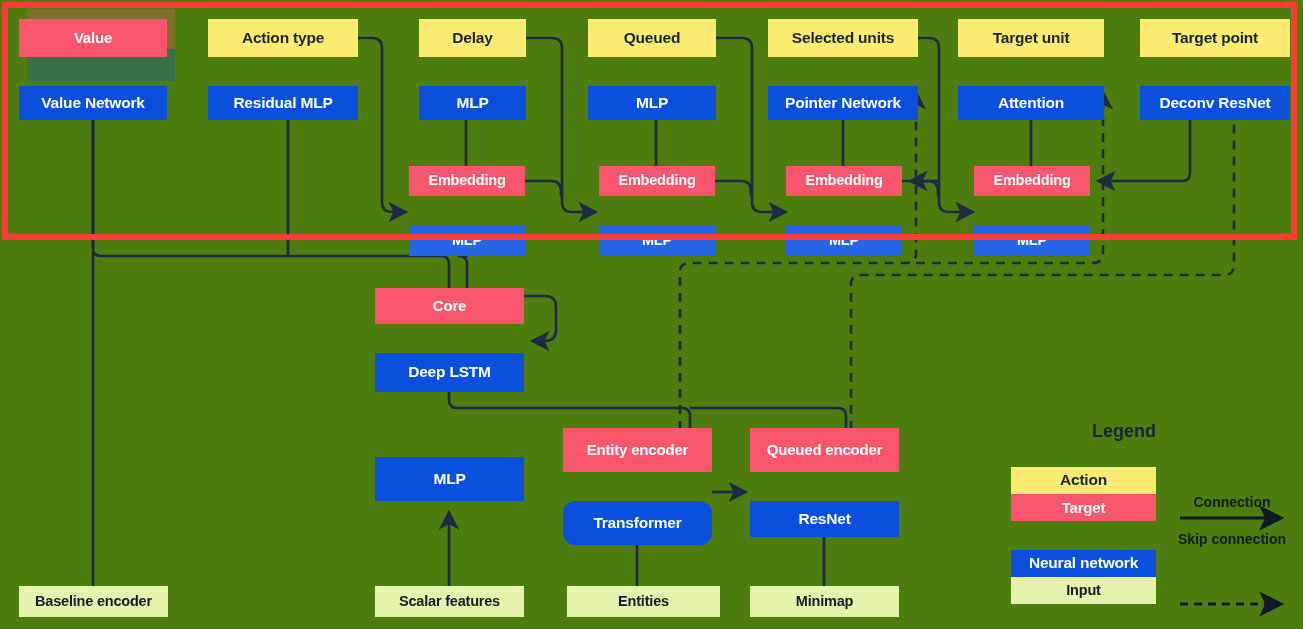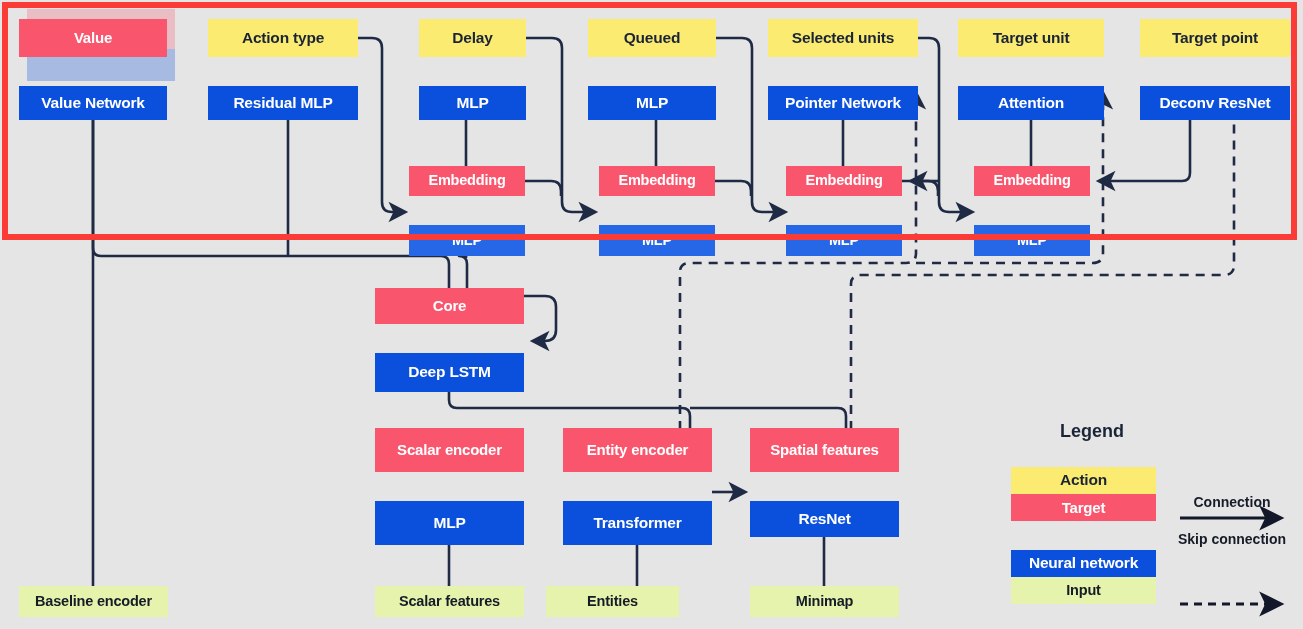--- a/index.html
+++ b/index.html
@@ -1,36 +1,36 @@
 <!DOCTYPE html>
 <html><head>
 <meta charset="utf-8">
 <style>
   html,body{margin:0;padding:0;background:#ffffff;}
   body{width:1303px;height:629px;overflow:hidden;
        font-family:"Liberation Sans","DejaVu Sans",sans-serif;}
-  #stage{position:relative;width:1303px;height:629px;background:#e5e5e5;}
+  #stage{position:relative;width:1303px;height:629px;background:#4d7c0f;}
   svg#wires{position:absolute;left:0;top:0;width:1303px;height:629px;}
   .node{position:absolute;box-sizing:border-box;}
   .cell{display:flex;align-items:center;justify-content:center;
         text-align:center;line-height:1.05;letter-spacing:-0.2px;
         box-sizing:border-box;}
   .cell.action{background:#FBEC71;color:#1b2437;font-weight:700;font-size:15.5px;}
   .cell.output{background:#F9566E;color:#ffffff;font-weight:600;font-size:15px;}
   .cell.nn{background:#0B50DC;color:#ffffff;font-weight:600;font-size:15.5px;margin-top:29px;}
   .cell.nn.light{background:#2667E8;}
   .cell.input{background:#E6F3AC;color:#151b27;font-weight:700;font-size:14.5px;}
   .cell.output.small{font-size:14.5px;font-weight:600;}
   .cell.nn.small{font-size:14.5px;}
   #ghost{position:absolute;left:27px;top:9px;width:148px;height:72px;opacity:.28;}
   #ghost .g1{position:absolute;left:0;top:0;width:148px;height:40px;background:#F9566E;}
   #ghost .g2{position:absolute;left:0;top:40px;width:148px;height:32px;background:#0B50DC;}
   #redbox{position:absolute;left:2px;top:2px;width:1295px;height:238px;
           border:6px solid #FB3B36;box-sizing:border-box;pointer-events:none;}
-  #legend-title{position:absolute;left:1027px;top:421px;width:130px;
+  #legend-title{position:absolute;left:1059px;top:421px;width:130px;
                 text-align:center;font-size:18px;font-weight:600;color:#1b2437;}
   #legend-stack{position:absolute;left:1011px;top:467px;width:145px;}
   #legend-stack div{height:27px;}
   .lg-label{position:absolute;font-size:14px;font-weight:600;color:#151b27;
             text-align:center;}
   #lg-conn{left:1177px;top:494px;width:110px;}
   #lg-skip{left:1177px;top:531px;width:110px;line-height:1.15;}
 </style>
 </head>
 <body>
@@ -162,37 +162,36 @@
     <div class="cell output small" style="height:30px;">Embedding</div>
     <div class="cell nn light small" style="height:31px;">MLP</div>
   </div>
 
   <div class="node" style="left:375px;top:288px;width:149px;">
     <div class="cell output" style="height:36px;">Core</div>
     <div class="cell nn" style="height:39px;">Deep LSTM</div>
   </div>
 
   <div class="node" style="left:375px;top:428px;width:149px;">
-    <div class="cell output" style="height:44px;">Scalar encoder</div>
     <div class="cell nn" style="height:44px;">MLP</div>
   </div>
 
   <div class="node" style="left:563px;top:428px;width:149px;">
     <div class="cell output" style="height:44px;">Entity encoder</div>
-    <div class="cell nn" style="height:44px;">Transformer</div>
+    <div class="cell nn" style="height:44px;border-radius:12px;">Transformer</div>
   </div>
 
   <div class="node" style="left:750px;top:428px;width:149px;">
-    <div class="cell output" style="height:44px;">Spatial features</div>
+    <div class="cell output" style="height:44px;">Queued encoder</div>
     <div class="cell nn" style="height:36px;">ResNet</div>
   </div>
 
   <div class="node cell input" style="left:19px;top:586px;width:149px;height:31px;">Baseline encoder</div>
   <div class="node cell input" style="left:375px;top:586px;width:149px;height:31px;">Scalar features</div>
-  <div class="node cell input" style="left:546px;top:586px;width:133px;height:31px;">Entities</div>
+  <div class="node cell input" style="left:567px;top:586px;width:153px;height:31px;">Entities</div>
   <div class="node cell input" style="left:750px;top:586px;width:149px;height:31px;">Minimap</div>
 
   <div id="legend-title">Legend</div>
 
   <div id="legend-stack">
     <div class="cell action">Action</div>
     <div class="cell output">Target</div>
     <div class="cell nn">Neural network</div>
     <div class="cell input">Input</div>
   </div>

